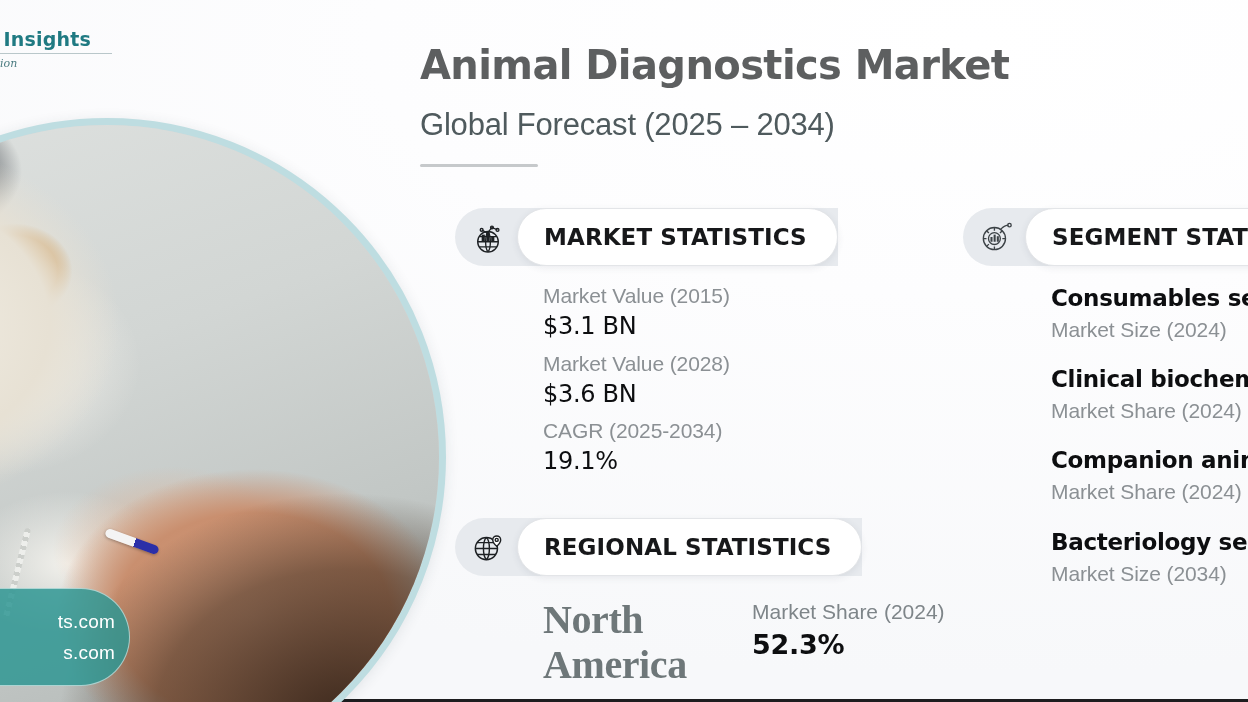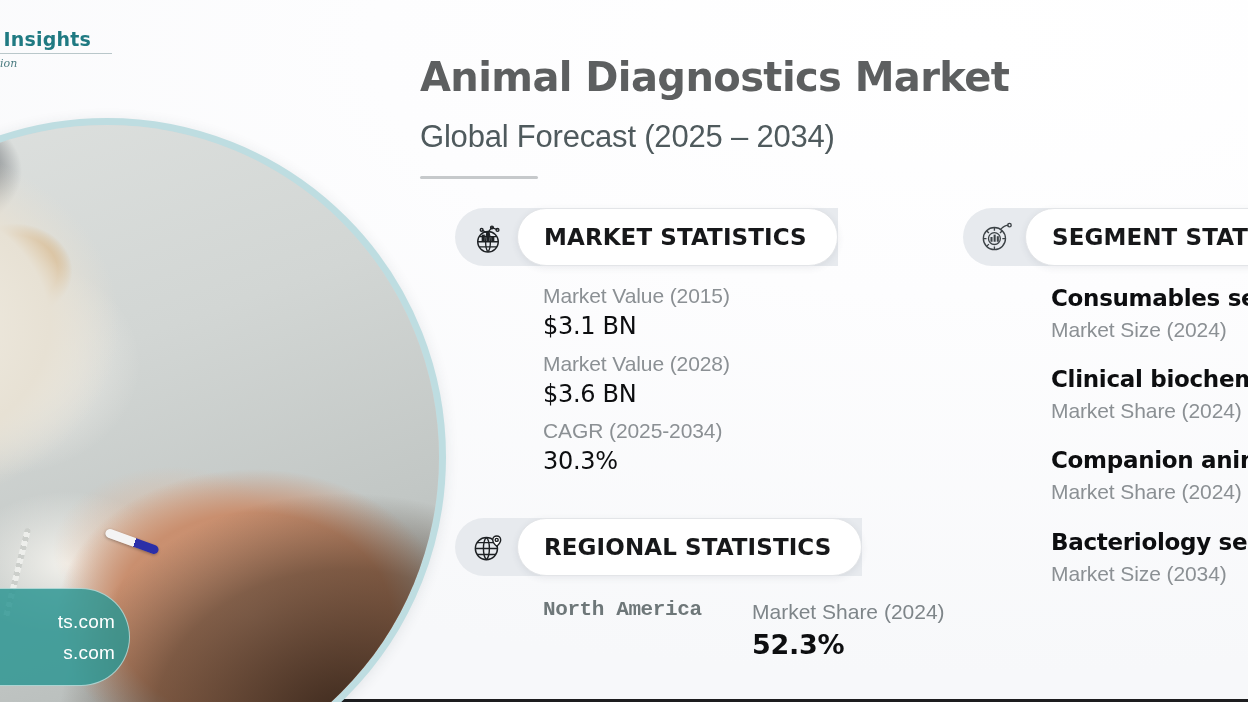--- a/index.html
+++ b/index.html
@@ -97,21 +97,21 @@
     z-index:30;
     display:flex; flex-direction:column; justify-content:center;
     padding-left:22px; gap:9px;
   }
   #url-badge span{
     color:#ffffff; font-size:19px; letter-spacing:.2px; white-space:nowrap;
     text-align:right; padding-right:14px;
   }
 
   
-  #heading{ position:absolute; left:420px; top:54px; z-index:10; }
+  #heading{ position:absolute; left:420px; top:42px; z-index:10; }
   #title{
     font-family:"DejaVu Sans", sans-serif;
     font-size:40px; font-weight:700; color:#5d5f60;
     letter-spacing:-0.6px; white-space:nowrap;
   }
   #subtitle{
     margin-top:19px;
     font-size:31px; font-weight:400; color:#4f5a5d;
     letter-spacing:-0.2px; white-space:nowrap;
   }
@@ -165,22 +165,22 @@
     letter-spacing:-0.3px; white-space:nowrap; line-height:1.3;
     margin-top:1px;
   }
 
   
   #regional-body{
     display:flex; align-items:flex-start; gap:44px;
     padding-left:88px; padding-top:22px;
   }
   #region-name{
-    font-family:Liberation Mono, monospace;
-    font-size:21px; font-weight:700; color:#6e7779;
+    font-family:Liberation Serif, serif;
+    font-size:40px; font-weight:700; color:#6e7779;
     line-height:1.12; letter-spacing:-0.4px;
     width:165px;
   }
   #region-share-lbl{
     font-size:21px; color:#7e8589; white-space:nowrap; line-height:1.3;
   }
   #region-share-val{
     font-family:"DejaVu Sans", sans-serif;
     font-size:27px; font-weight:700; color:#0d0e10;
     letter-spacing:-0.3px; margin-top:4px;
@@ -250,21 +250,21 @@
       <div class="row">
         <div class="lbl">Market Value (2015)</div>
         <div class="val">$3.1 BN</div>
       </div>
       <div class="row">
         <div class="lbl">Market Value (2028)</div>
         <div class="val">$3.6 BN</div>
       </div>
       <div class="row">
         <div class="lbl">CAGR (2025-2034)</div>
-        <div class="val">30.3%</div>
+        <div class="val">19.1%</div>
       </div>
     </div>
   </div>
 
   <div class="panel" id="panel-regional">
     <div class="chip">
       <div class="chip-icon">
         <svg viewBox="0 0 48 48" fill="none" stroke="#1d2023" stroke-width="1.8">
           <circle cx="22" cy="26" r="14"></circle>
           <path d="M8 26h28M22 12c5 4.5 5 23.5 0 28M22 12c-5 4.5-5 23.5 0 28"></path>

